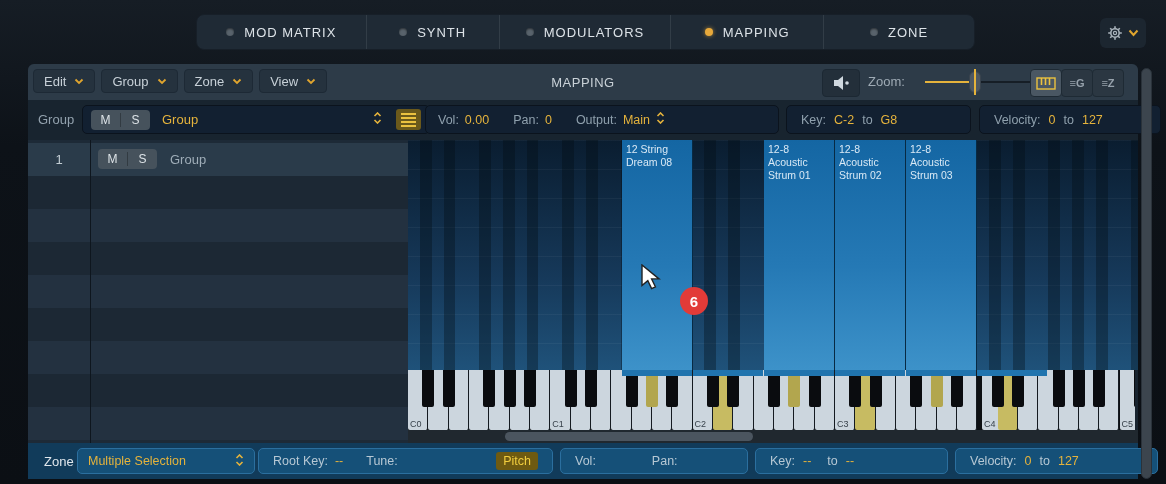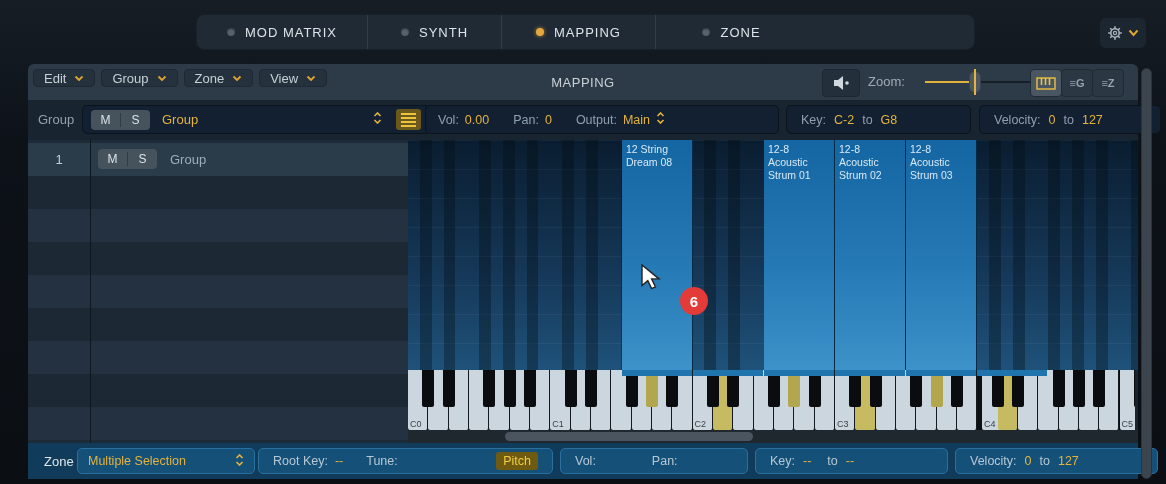--- a/index.html
+++ b/index.html
@@ -20,21 +20,21 @@
   .led{width:8px;height:8px;border-radius:50%;background:#59636c;box-shadow:inset 0 1px 2px rgba(0,0,0,.5);}
   .led.on{background:#e7a93b;box-shadow:0 0 4px rgba(231,169,59,.7);}
   .gearbtn{left:1100px;top:18px;width:46px;height:30px;background:#1c2630;border-radius:6px;
     display:flex;align-items:center;justify-content:center;gap:5px;}
 
   
   .panel{left:28px;top:64px;width:1110px;height:415px;background:#18242f;border-radius:6px 6px 0 0;}
 
   
   .menubar{left:0;top:0;width:1110px;height:36px;background:#2d3b48;border-radius:6px 6px 0 0;}
-  .menus{left:5px;top:5px;height:18px;display:flex;gap:6px;}
+  .menus{left:5px;top:5px;height:24px;display:flex;gap:6px;}
   .menubtn{background:#25323e;border:1px solid #1d2935;border-radius:4px;display:flex;align-items:center;
     gap:8px;padding:0 10px;color:#c7d0d7;font-size:13px;}
   .mtitle{left:0;top:0;width:1110px;height:36px;display:flex;align-items:center;justify-content:center;
     color:#c9d1d7;font-size:13px;letter-spacing:.5px;pointer-events:none;}
   .spkbtn{left:794px;top:5px;width:36px;height:26px;background:#232f3a;border:1px solid #1c2833;border-radius:4px;
     display:flex;align-items:center;justify-content:center;}
   .zoomlbl{left:840px;top:10px;color:#9fabb5;font-size:13px;}
   .ztrack{left:897px;top:17px;width:118px;height:2px;background:#161e26;border-radius:1px;}
   .zfill{left:897px;top:17px;width:50px;height:2px;background:#e5b33c;}
   .zhandle{left:941px;top:7px;width:12px;height:22px;background:#4d5863;border-radius:6px;border:1px solid #39434d;box-sizing:border-box;}
@@ -109,20 +109,24 @@
 <body>
 
 <div class="abs tabbar" id="tabbar">
     <div class="tab" style="width: 170px;">
       <span class="led"></span>
       <span>MOD MATRIX</span>
     </div>
     <div class="tab" style="width: 133px;">
       <span class="led"></span>
       <span>SYNTH</span>
+    </div>
+    <div class="tab" style="width: 172px;">
+      <span class="led"></span>
+      <span>MODULATORS</span>
     </div>
     <div class="tab" style="width: 153px;">
       <span class="led on"></span>
       <span>MAPPING</span>
     </div>
     <div class="tab" style="width: 151px;">
       <span class="led"></span>
       <span>ZONE</span>
     </div>
   </div>

